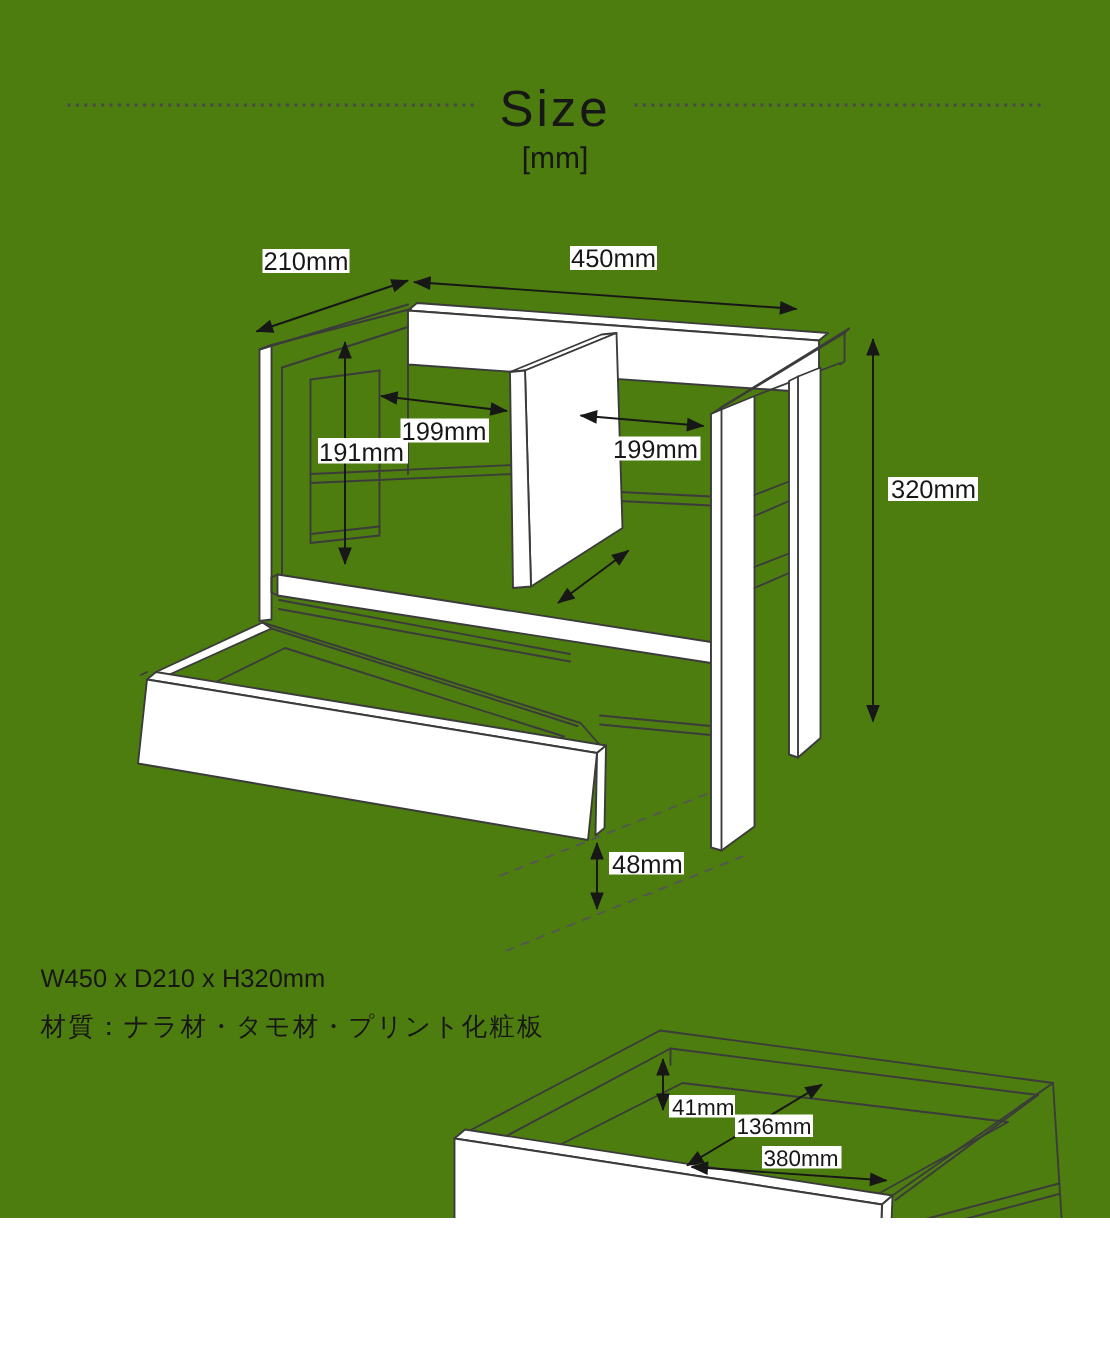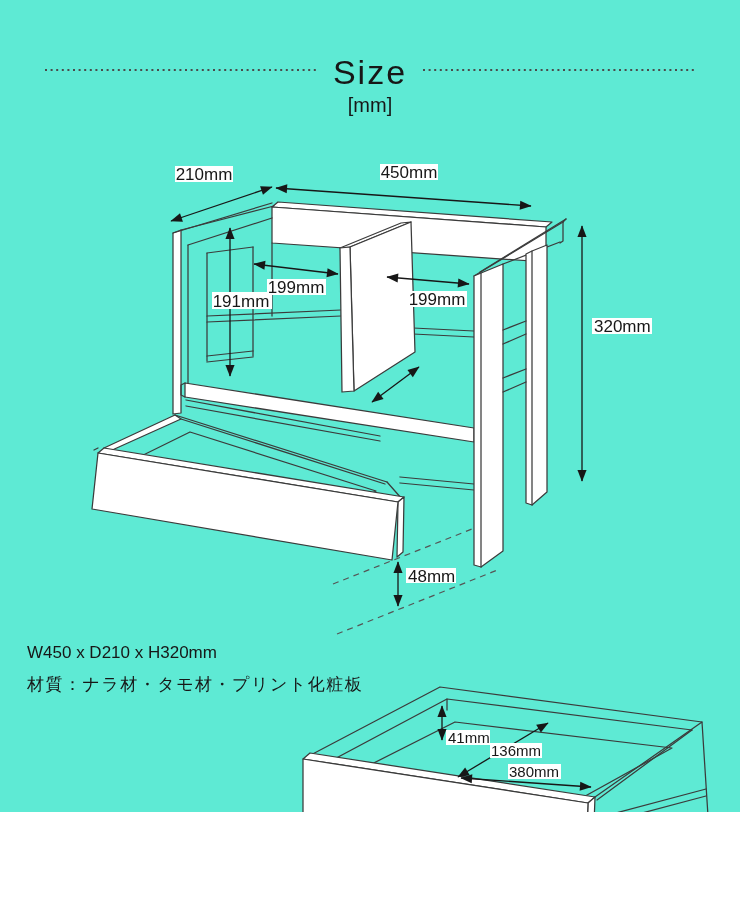--- a/index.html
+++ b/index.html
@@ -1,16 +1,16 @@
 <!DOCTYPE html>
 <html><head>
 <meta charset="utf-8">
 <style>
   html,body{margin:0;padding:0;background:#ffffff;}
-  .page{position:relative;width:740px;height:812px;background:#5eead4;overflow:hidden;
+  .page{position:relative;width:740px;height:812px;background:#4d7c0f;overflow:hidden;
         font-family:"Liberation Sans", sans-serif;}
   svg{display:block;}
   .ln{stroke:#3b3b3b;stroke-width:1.25;fill:none;stroke-linejoin:round;stroke-linecap:round;}
   .wf{stroke:#3b3b3b;stroke-width:1.25;fill:#ffffff;stroke-linejoin:round;}
   .dim-line{stroke:#171717;stroke-width:1.3;fill:none;}
   .dash{stroke:#555555;stroke-width:1.2;fill:none;stroke-dasharray:6 5;}
   .dot{stroke:#4a4a4a;stroke-width:2;stroke-dasharray:2 3.6;fill:none;}
   text{fill:#171717;}
   .ttl{font-size:34px;letter-spacing:2px;}
   .unit{font-size:20px;}

